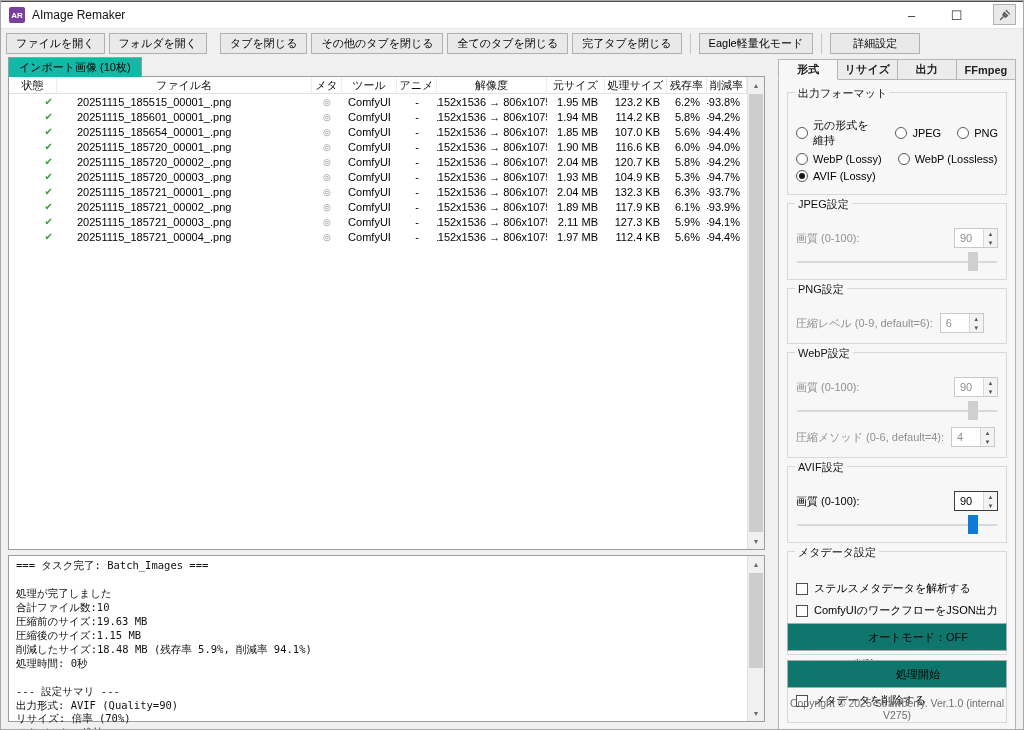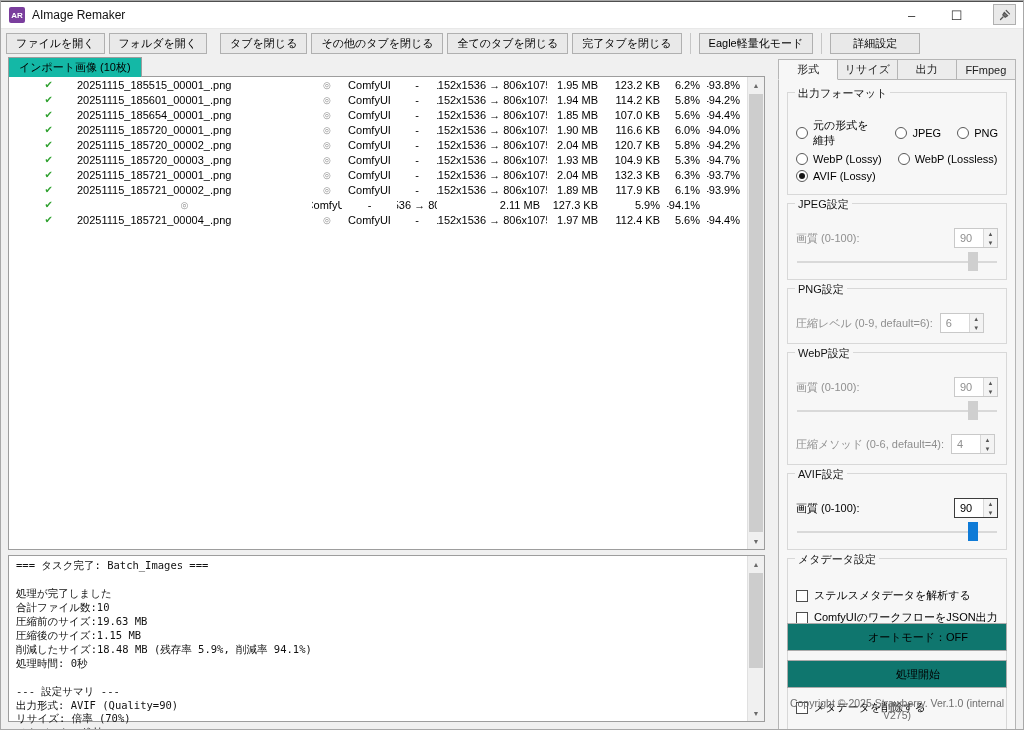--- a/index.html
+++ b/index.html
@@ -60,21 +60,21 @@
   
   .log-panel { position:absolute; left:8px; top:555px; width:757px; height:167px;
     background:#ffffff; border:1px solid #9d9d9d; }
   .log-pre { margin:0; padding:3px 7px; font-family:"DejaVu Sans Mono", monospace;
     font-size:10.5px; line-height:1.33; white-space:pre; color:#111; }
 
   
   .rp { position:absolute; left:778px; top:59px; width:238px; height:671px; }
   .rp-tabs { display:flex; height:21px; position:relative; z-index:2; }
   .rp-tab { flex:1; display:flex; align-items:center; justify-content:center; font-size:11px;
-    background:#ececec; border:1px solid #b5b5b5; border-left:none; color:#222; }
+    background:#ececec; border:1px solid #b5b5b5; border-left:none; color:#222;font-weight:bold; }
   .rp-tab:first-child { border-left:1px solid #b5b5b5; }
   .rp-tab.active { background:#f7f7f7; border-bottom:1px solid #f7f7f7; }
   .rp-pane { position:absolute; top:20px; left:0; right:0; bottom:0; background:#f7f7f7;
     border:1px solid #b5b5b5; padding:8px 8px 6px; }
 
   .group { position:relative; border:1px solid #d8d8d8; margin:8px 0 0; padding:22px 8px 7px; }
   .group-title { position:absolute; top:-7px; left:7px; background:#f7f7f7; padding:0 3px;
     font-size:11px; color:#111; }
   .field-row { display:flex; align-items:center; justify-content:space-between; margin:2px 0 3px; }
   .field-label { font-size:11px; }
@@ -141,20 +141,32 @@
       <path d="M7.2 1.5 L10.5 4.8"></path>
       <path d="M5.3 3.4 L8.6 6.7 L6.2 8.2 L3.8 5.8 Z" fill="#777"></path>
       <path d="M4 8 L1.5 10.5"></path>
     </g>
   </svg>
 </button>
 
 <div class="import-tab">インポート画像 (10枚)</div>
 
 <div class="table-panel">
+  <div class="grid-row thead" id="table-head">
+      <div class="hcell">状態</div>
+      <div class="hcell">ファイル名</div>
+      <div class="hcell">メタ</div>
+      <div class="hcell">ツール</div>
+      <div class="hcell">アニメ</div>
+      <div class="hcell">解像度</div>
+      <div class="hcell">元サイズ</div>
+      <div class="hcell">処理サイズ</div>
+      <div class="hcell">残存率</div>
+      <div class="hcell">削減率</div>
+    </div>
   <div id="table-body">
       <div class="grid-row trow">
         <div class="tcell c0">✔</div>
         <div class="tcell c1">20251115_185515_00001_.png</div>
         <div class="tcell c2">◎</div>
         <div class="tcell c3">ComfyUI</div>
         <div class="tcell c4">-</div>
         <div class="tcell c5">1152x1536 → 806x1075</div>
         <div class="tcell c6">1.95 MB</div>
         <div class="tcell c7">123.2 KB</div>
@@ -240,20 +252,21 @@
         <div class="tcell c3">ComfyUI</div>
         <div class="tcell c4">-</div>
         <div class="tcell c5">1152x1536 → 806x1075</div>
         <div class="tcell c6">1.89 MB</div>
         <div class="tcell c7">117.9 KB</div>
         <div class="tcell c8">6.1%</div>
         <div class="tcell c9">-93.9%</div>
       </div>
       <div class="grid-row trow">
         <div class="tcell c0">✔</div>
+        <div class="tcell c1">20251115_185721_00003_.png</div>
         <div class="tcell c2">◎</div>
         <div class="tcell c3">ComfyUI</div>
         <div class="tcell c4">-</div>
         <div class="tcell c5">1152x1536 → 806x1075</div>
         <div class="tcell c6">2.11 MB</div>
         <div class="tcell c7">127.3 KB</div>
         <div class="tcell c8">5.9%</div>
         <div class="tcell c9">-94.1%</div>
       </div>
       <div class="grid-row trow">
@@ -384,21 +397,21 @@
           <span class="spin-btns">
               <button class="spin-btn">▲</button>
               <button class="spin-btn">▼</button>
             </span>
         </span>
       </div>
       <div class="slider">
         <div class="slider-track"></div>
         <div class="slider-handle off" style="left:calc(90% - 9px);"></div>
       </div>
-      <div class="field-row" style="justify-content:flex-start; gap:7px; margin-top:14px;">
+      <div class="field-row" style="justify-content:flex-start; gap:7px; margin-top:7px;">
         <span class="field-label">圧縮メソッド (0-6, default=4):</span>
         <span class="spin">
           <span class="spin-val">4</span>
           <span class="spin-btns">
               <button class="spin-btn">▲</button>
               <button class="spin-btn">▼</button>
             </span>
         </span>
       </div>
     </div>

